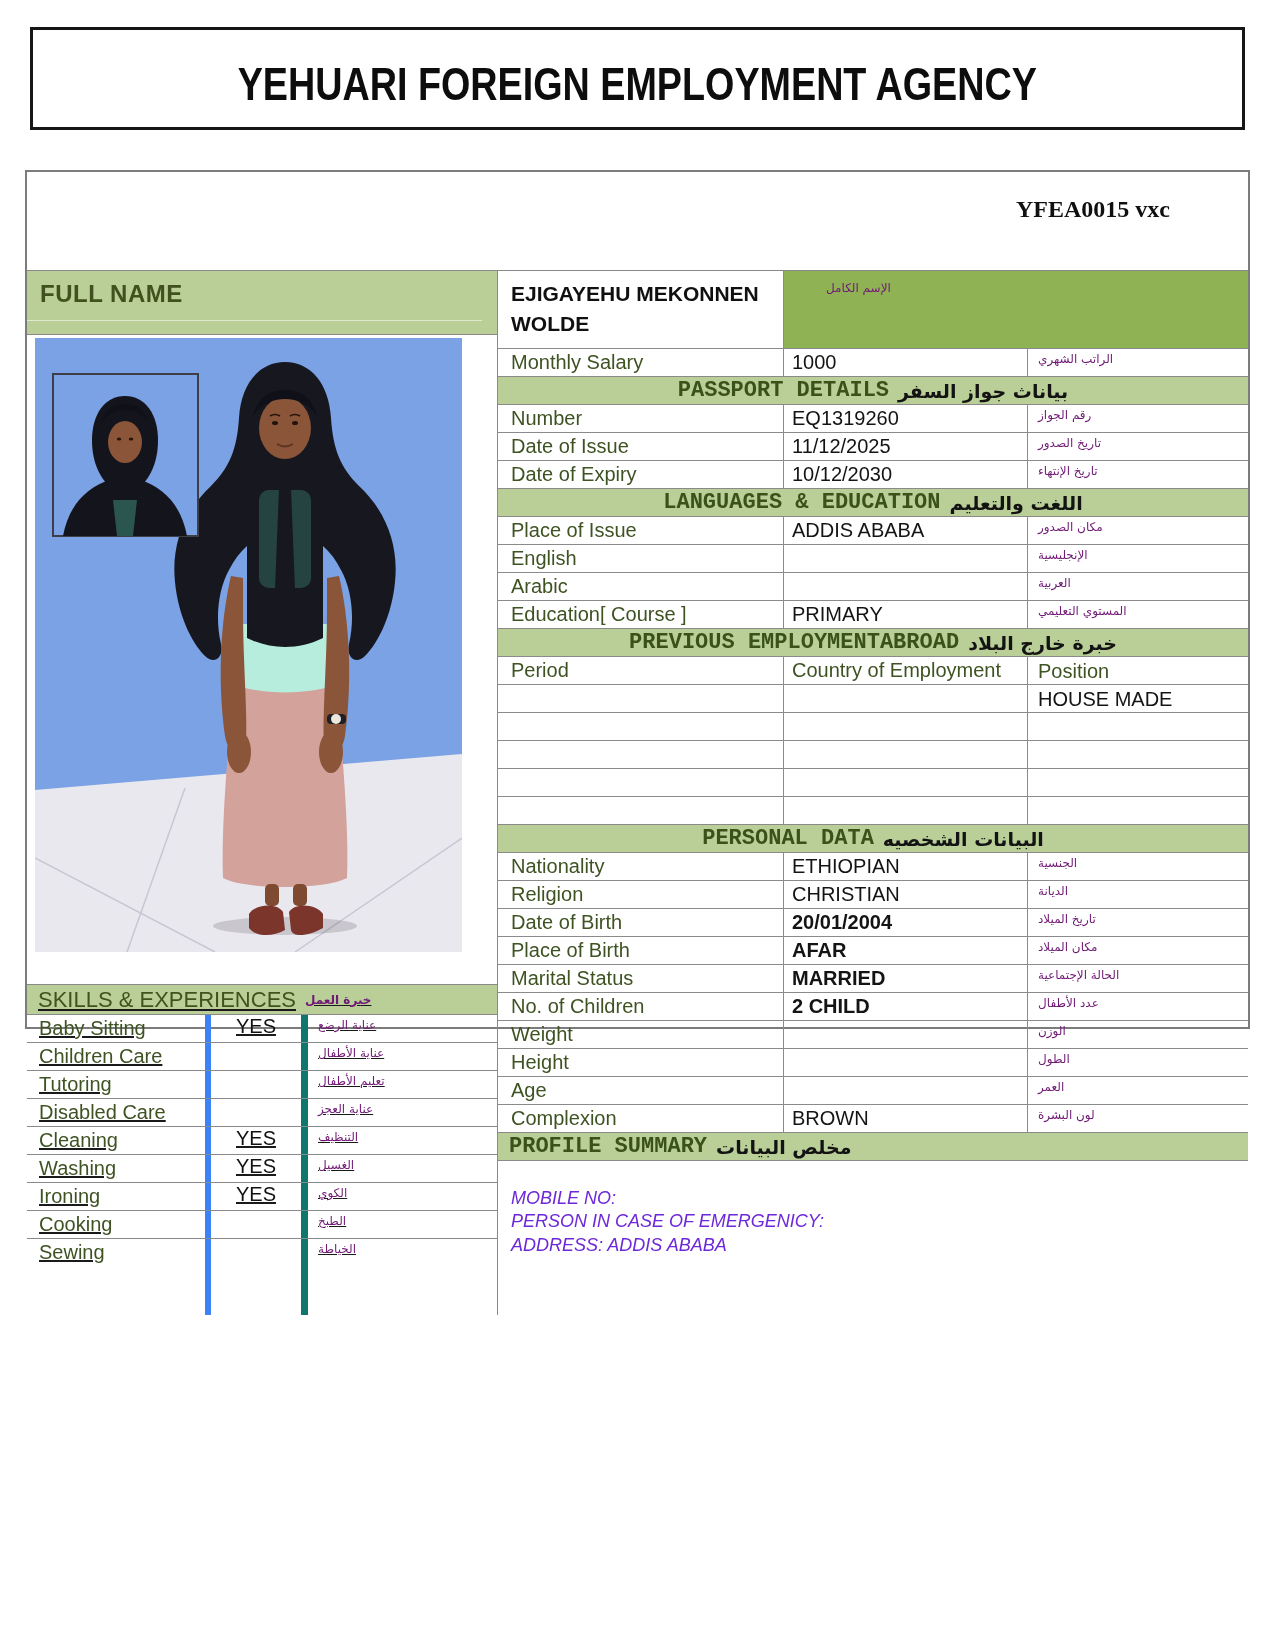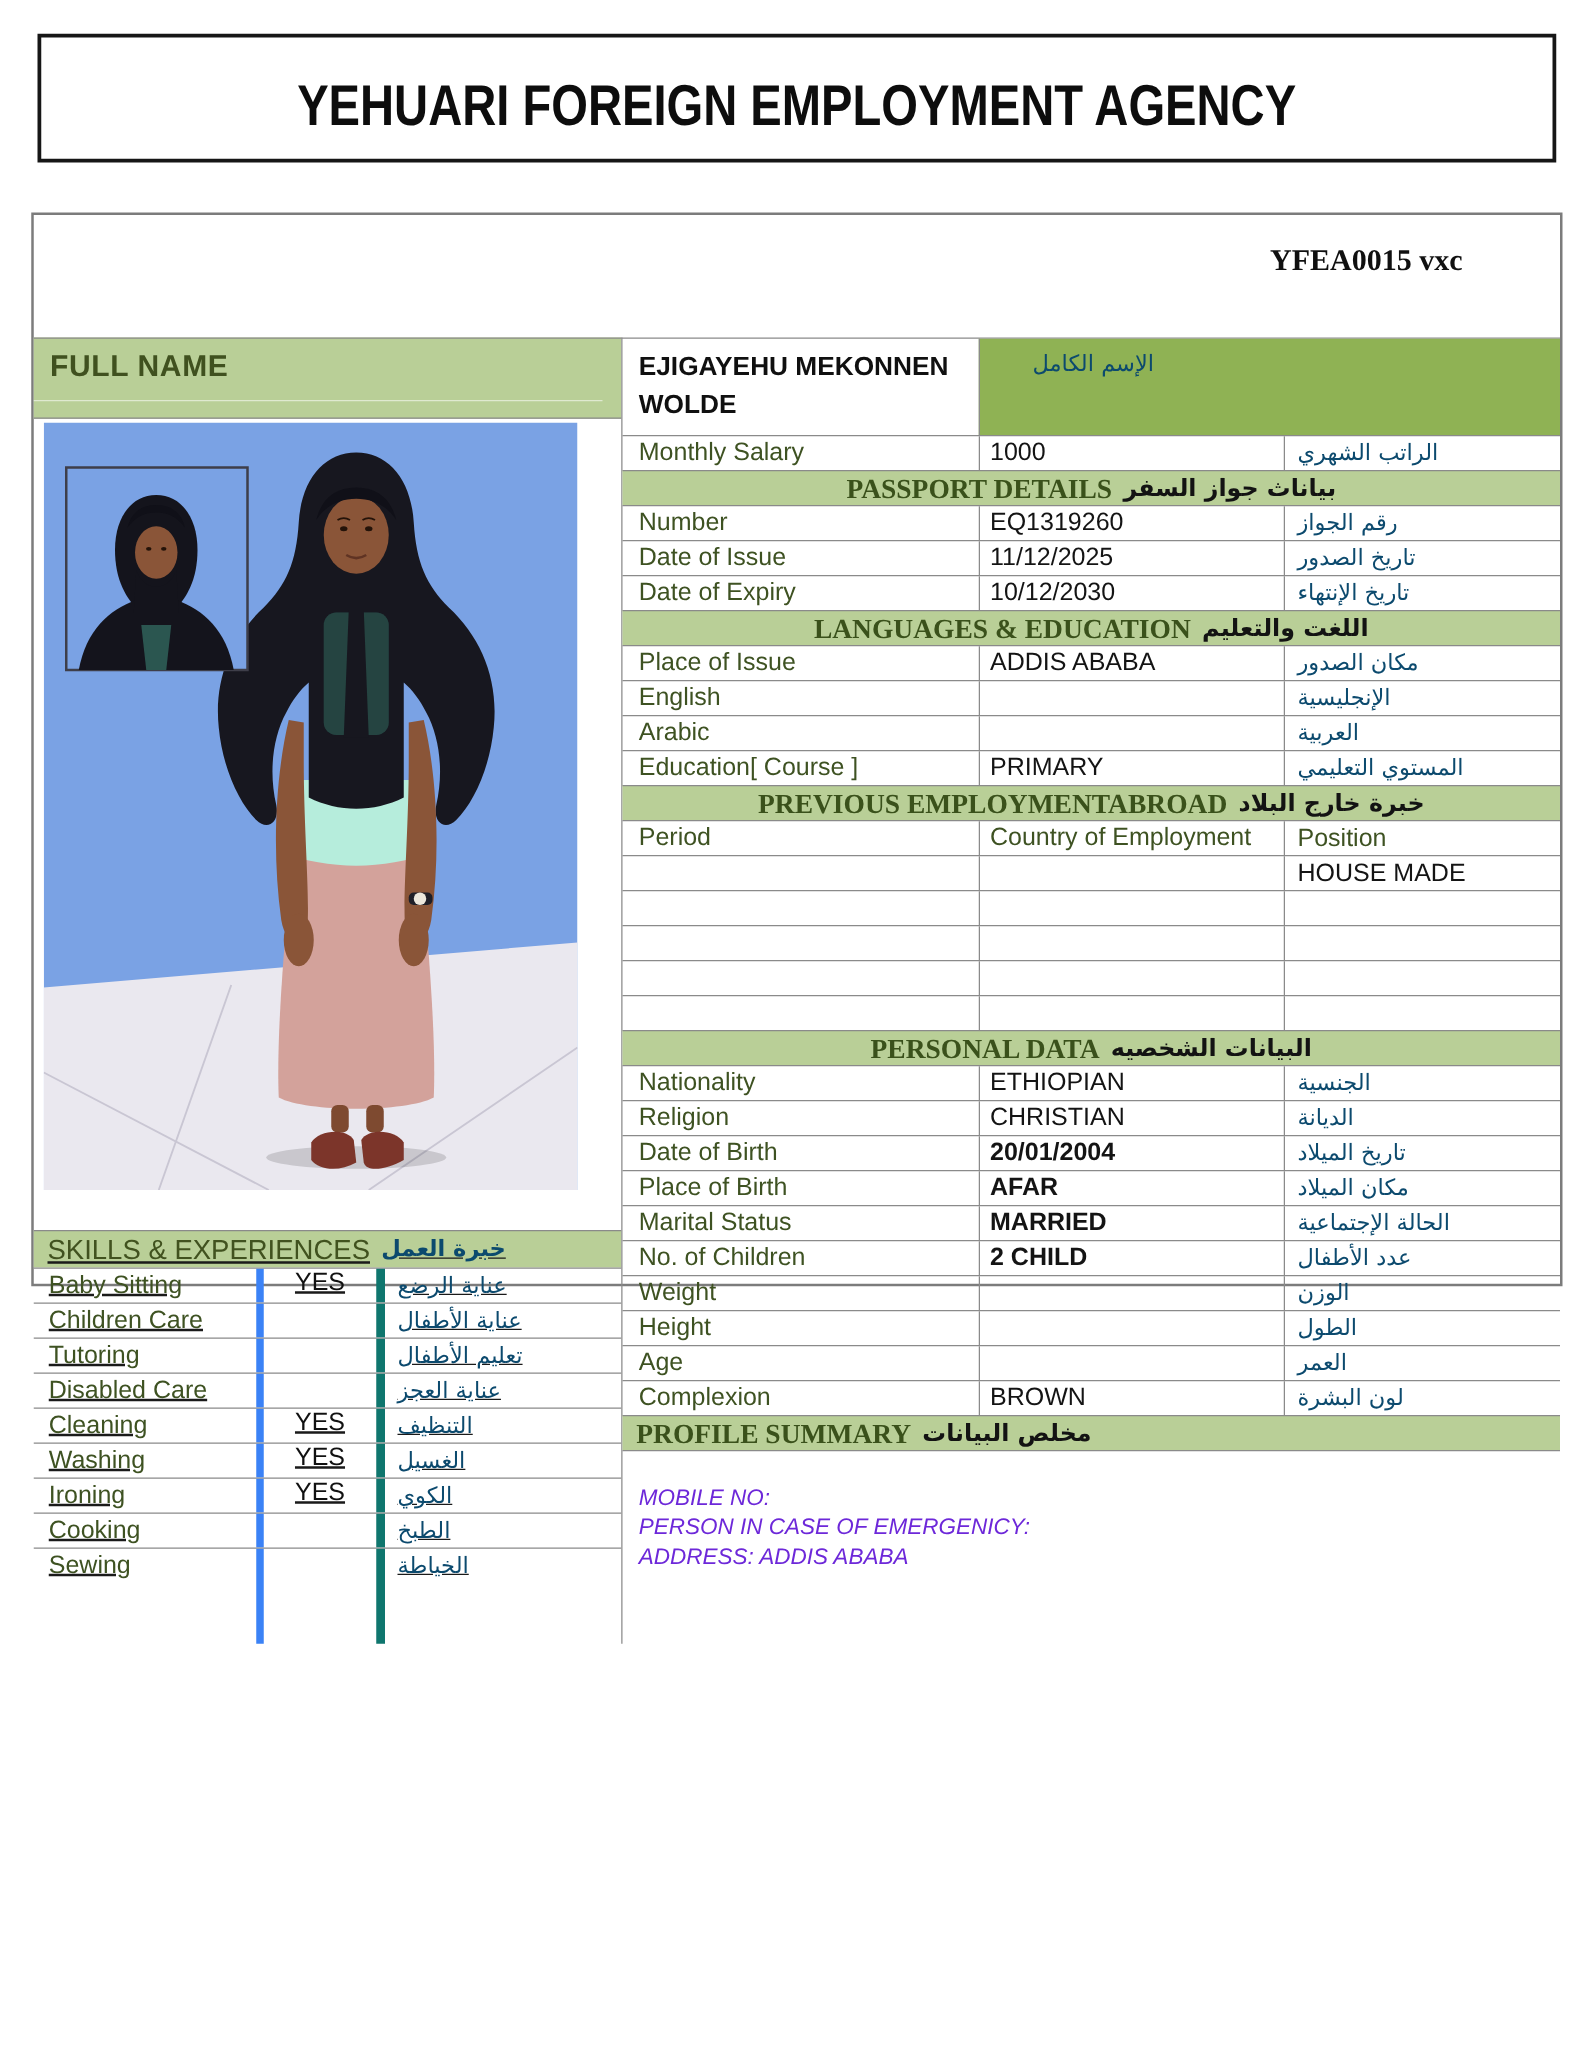--- a/index.html
+++ b/index.html
@@ -67,26 +67,26 @@
   .c2{ width:244px; border-left:1px solid #8a8a8a; padding:2px 6px 0 8px; }
   .c3{ flex:1; border-left:1px solid #8a8a8a; padding:3px 6px 14px 10px; }
   .lab{ font-size:20px; color:#3e5222; }
   .val{ font-size:20px; color:#141414; }
   .val.b{ font-weight:bold; }
   .name-val{ font-weight:bold; font-size:21px; line-height:1.45; padding-top:8px; color:#101010; }
   .green-cell{
     flex:1; background:#8fb254; border-left:1px solid #8a8a8a;
     padding:10px 0 0 42px; font-size:23px; color:#39481c;
   }
-  .ar{ font-family:"DejaVu Sans", sans-serif; font-size:18px; color:#0c4a6e; }
+  .ar{ font-family:"DejaVu Sans", sans-serif; font-size:12px; color:#701a75; }
   .sec{
     background:#b9cf97; display:flex; justify-content:center; align-items:center; gap:9px;
   }
   .sec.left{ justify-content:flex-start; padding-left:11px; }
-  .sec-en{ font-family:Liberation Serif, serif; font-weight:bold; font-size:22px; color:#3a511b; }
+  .sec-en{ font-family:Liberation Mono, monospace; font-weight:bold; font-size:22px; color:#3a511b; }
   .sec-ar{ font-weight:bold; font-size:19px; color:#131313; }
   .summary{ flex:1; border-top:1px solid #8a8a8a; padding:26px 0 0 13px; }
   .summary div{ font-size:18px; color:#6d28d9; line-height:1.3;font-style:italic; }
 </style>
 </head>
 <body>
 
 <div class="page">
 
   <div class="title-box">

